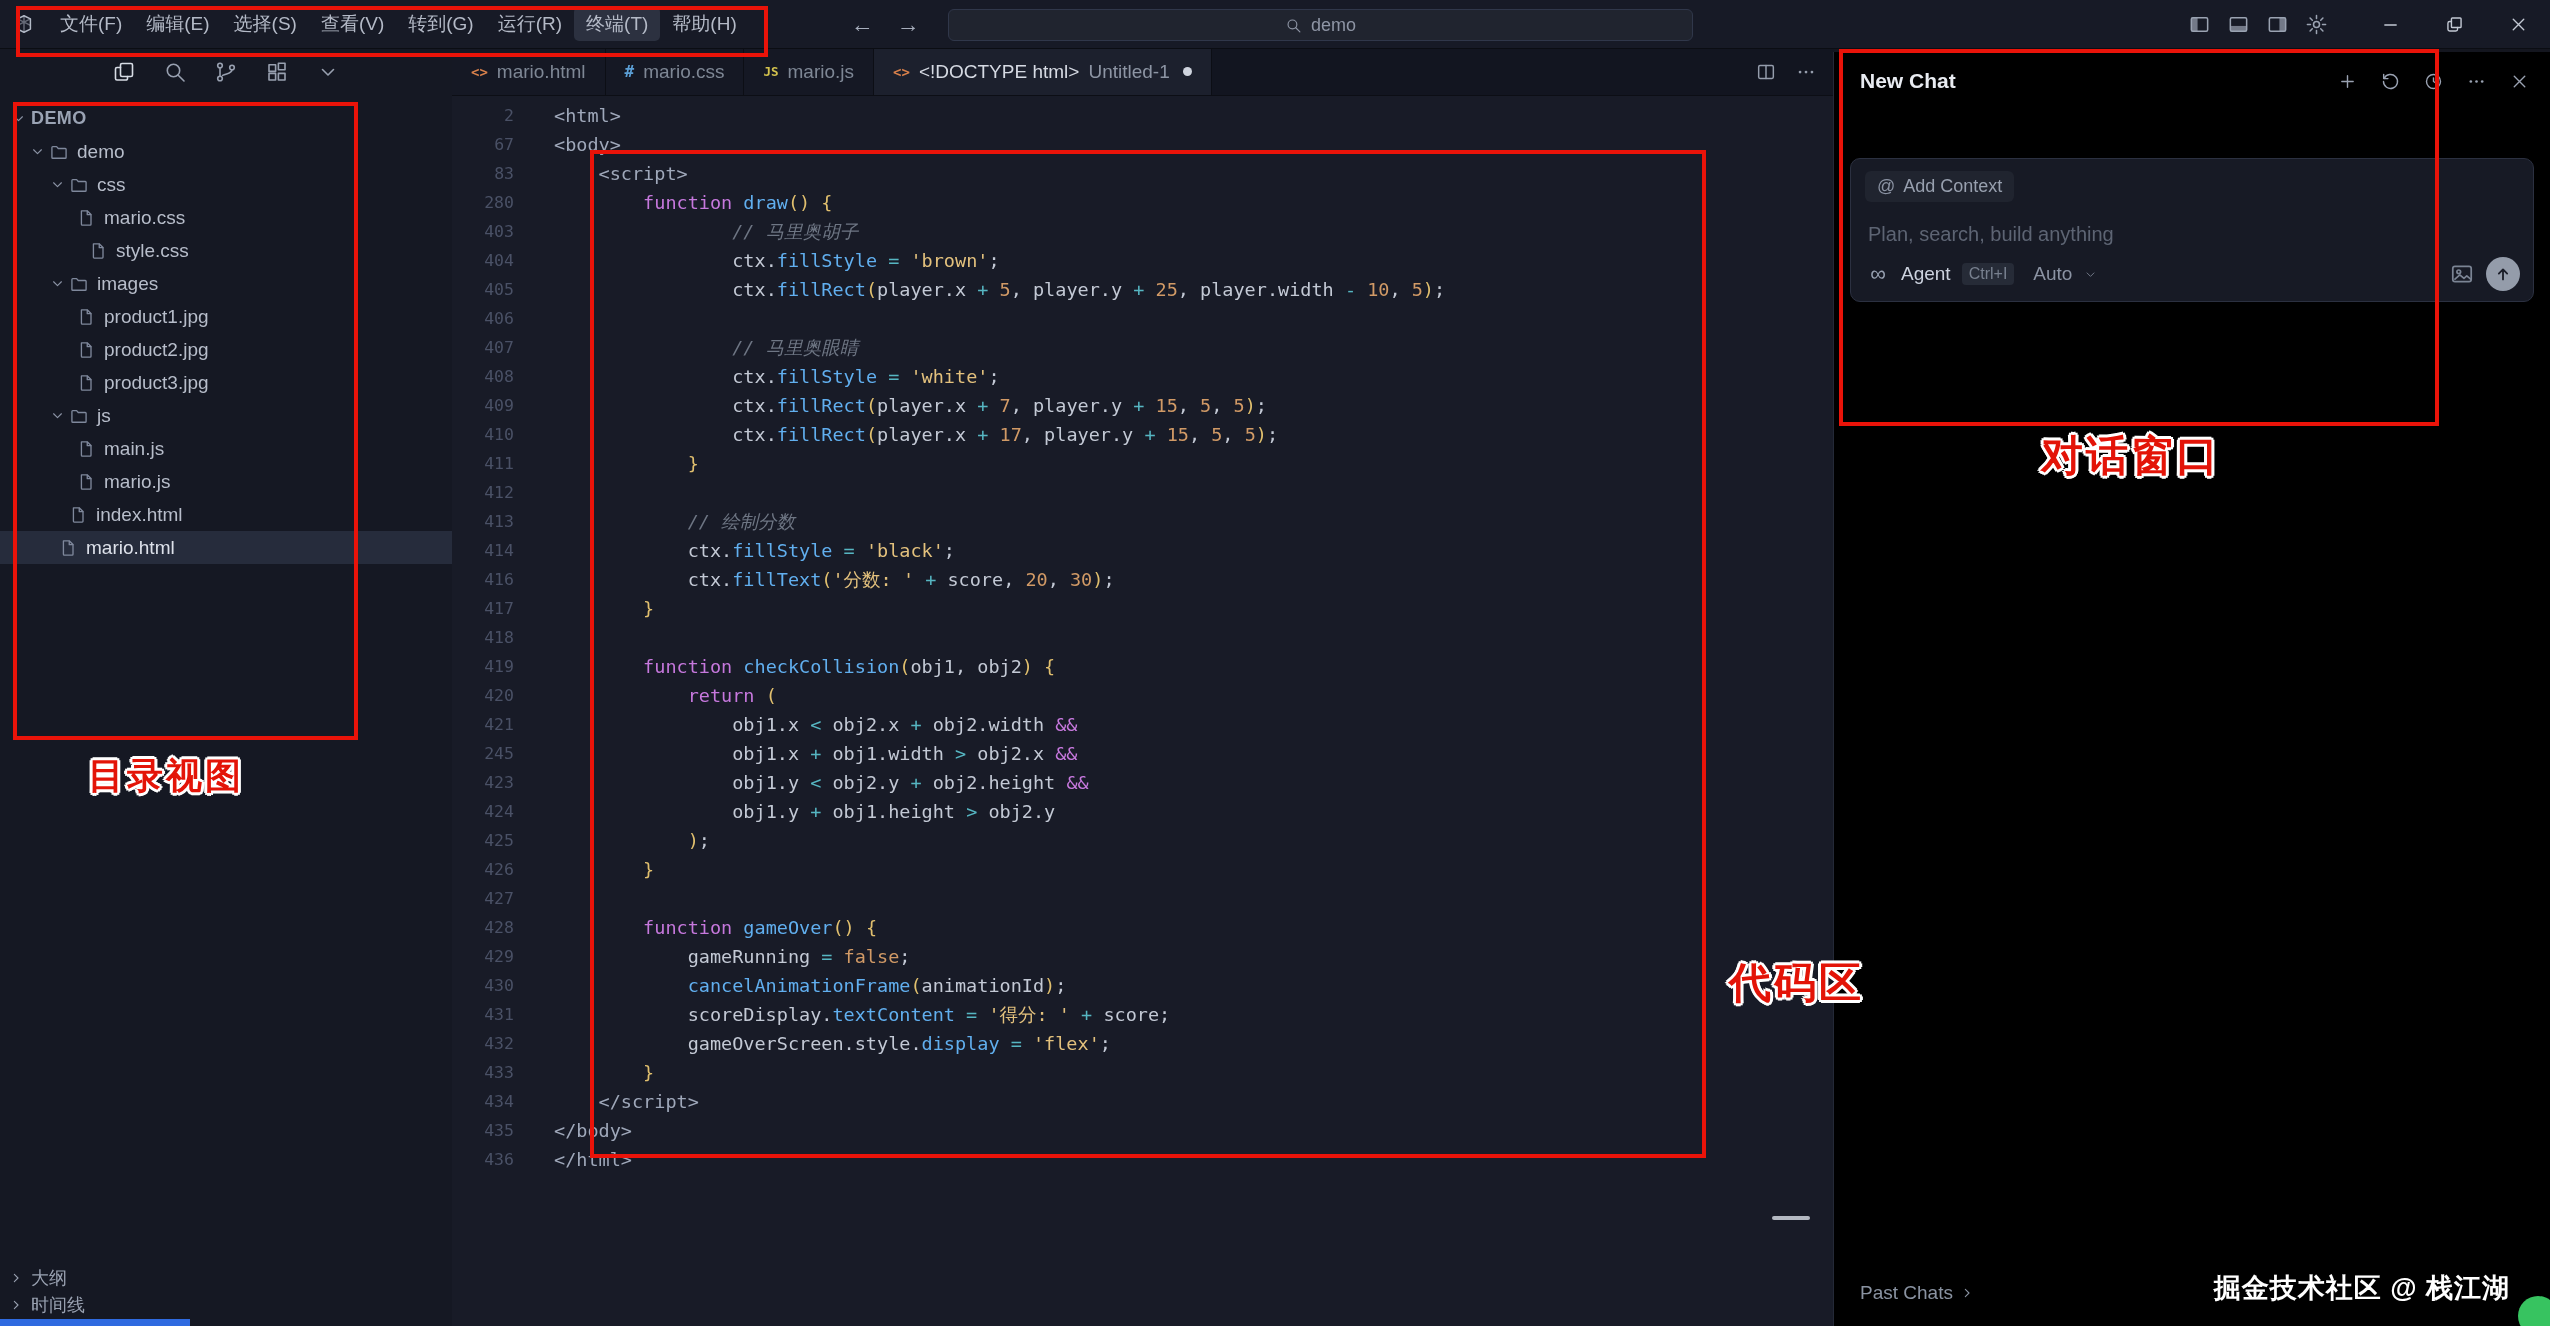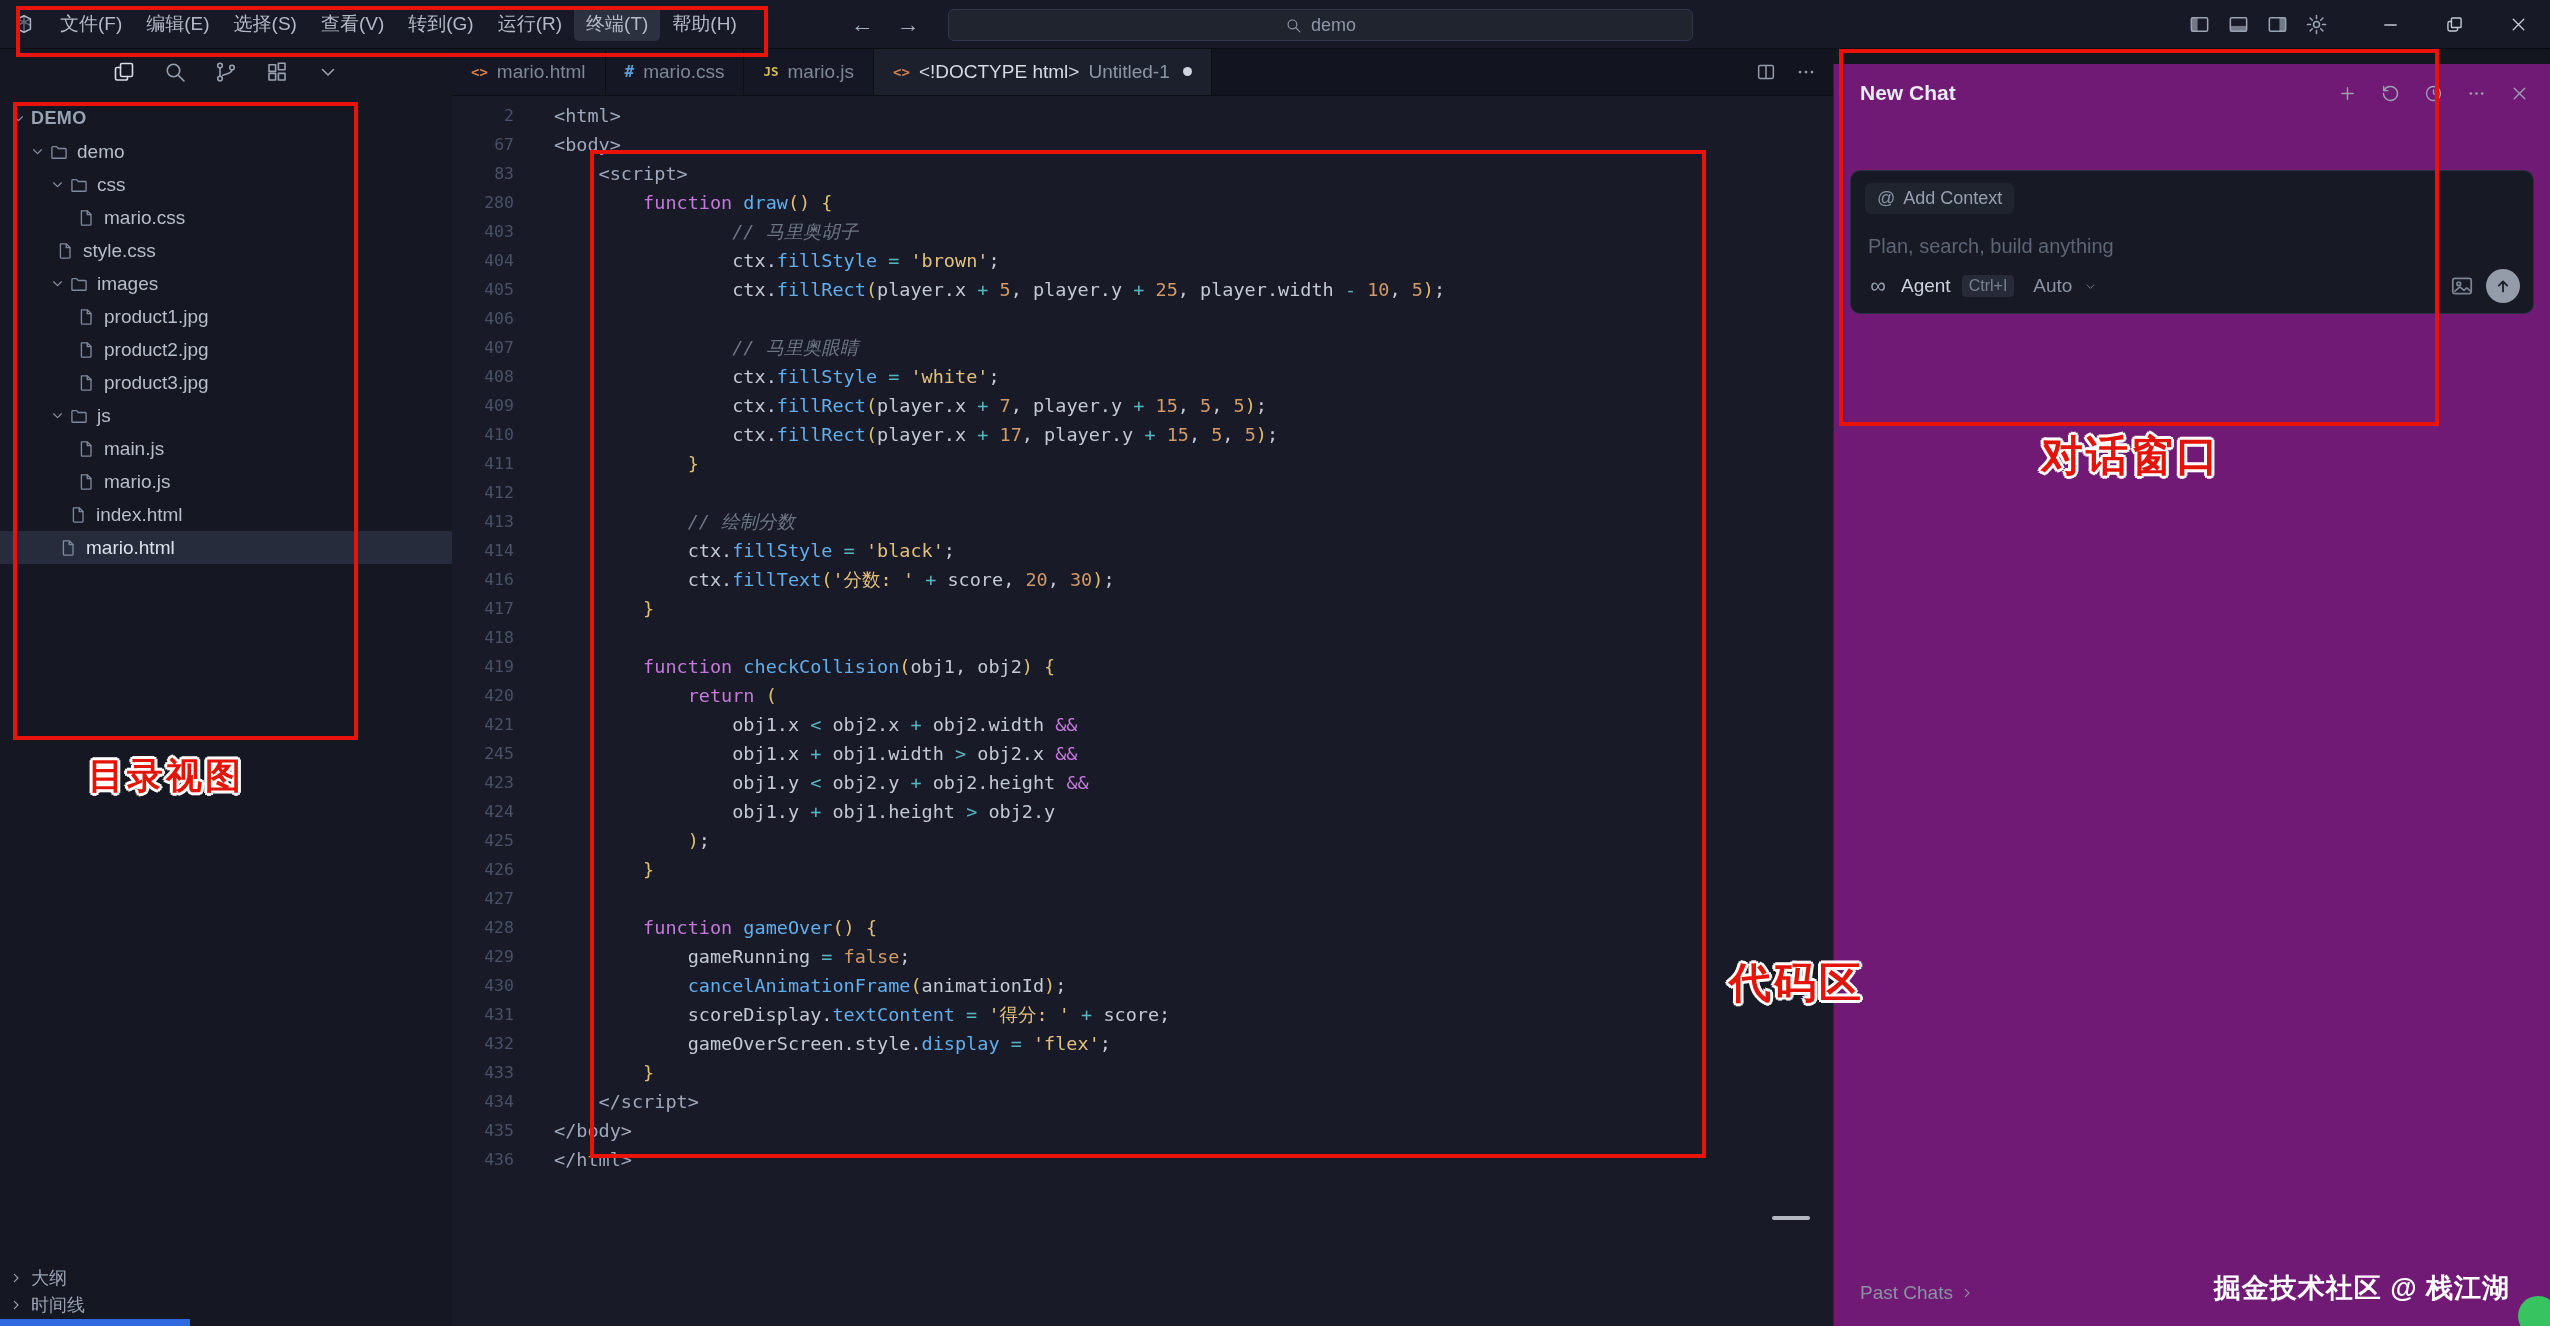--- a/index.html
+++ b/index.html
@@ -75,21 +75,21 @@
   .tk-cst{color:#d19a66;}
   .tk-cmt{color:#6e7684;font-style:italic;}
   .tk-op{color:#56b6c2;}
   .tk-lop{color:#c678dd;}
   .tk-brc{color:#e0bf6e;}
   .tk-pln{color:#c3c9d5;}
   .tk-tag{color:#9fa8ba;margin-top:28px;}
   .hscroll-thumb{position:absolute;right:24px;bottom:106px;width:38px;height:4px;background:#cfd4dd;border-radius:2px;opacity:.85;}
 
   
-  .chat{position:absolute;top:64px;right:0;width:716px;bottom:0;background:#701a75;border-left:1px solid #242937;}
+  .chat{position:absolute;top:52px;right:0;width:716px;bottom:0;background:#000000;border-left:1px solid #242937;}
   .chat-header{height:58px;display:flex;align-items:center;padding:0 18px 0 26px;}
   .chat-title{font-size:21px;font-weight:700;color:#e8ebf1;}
   .chat-hicons{margin-left:auto;display:flex;gap:17px;color:#9aa2b2;}
   .chat-hicons .icon{width:26px;height:26px;font-size:25px;}
   .chat-hicons .icon svg{width:21px;height:21px;}
   .chat-card{position:absolute;left:16px;right:16px;top:106px;height:142px;background:#171a25;border:1px solid #2b3040;border-radius:10px;}
   .ctx-chip{position:absolute;left:14px;top:12px;display:flex;align-items:center;gap:8px;background:#20242f;
             border-radius:6px;padding:5px 12px;color:#98a0af;font-size:18px;}
   .chip-at{font-size:18px;color:#8b93a3;}
   .chat-ph{position:absolute;left:17px;top:64px;color:#5d6473;font-size:20px;}
@@ -283,21 +283,21 @@
         </div>
         <div class="tree-row" style="padding-left: 76px;">
           <span class="icon fico">
             <svg viewBox="0 0 24 24">
               <path d="M6.5 3.5h7.2L18 7.8v11.7a1 1 0 0 1-1 1H7.5a1 1 0 0 1-1-1z"></path>
               <path d="M13.5 3.7V8h4.3"></path>
             </svg>
           </span>
           <span class="tree-label">mario.css</span>
         </div>
-        <div class="tree-row" style="padding-left: 55px;">
+        <div class="tree-row" style="padding-left: 88px;">
           <span class="icon fico">
             <svg viewBox="0 0 24 24">
               <path d="M6.5 3.5h7.2L18 7.8v11.7a1 1 0 0 1-1 1H7.5a1 1 0 0 1-1-1z"></path>
               <path d="M13.5 3.7V8h4.3"></path>
             </svg>
           </span>
           <span class="tree-label">style.css</span>
         </div>
         <div class="tree-row" style="padding-left: 49px;">
           <span class="icon chev">

